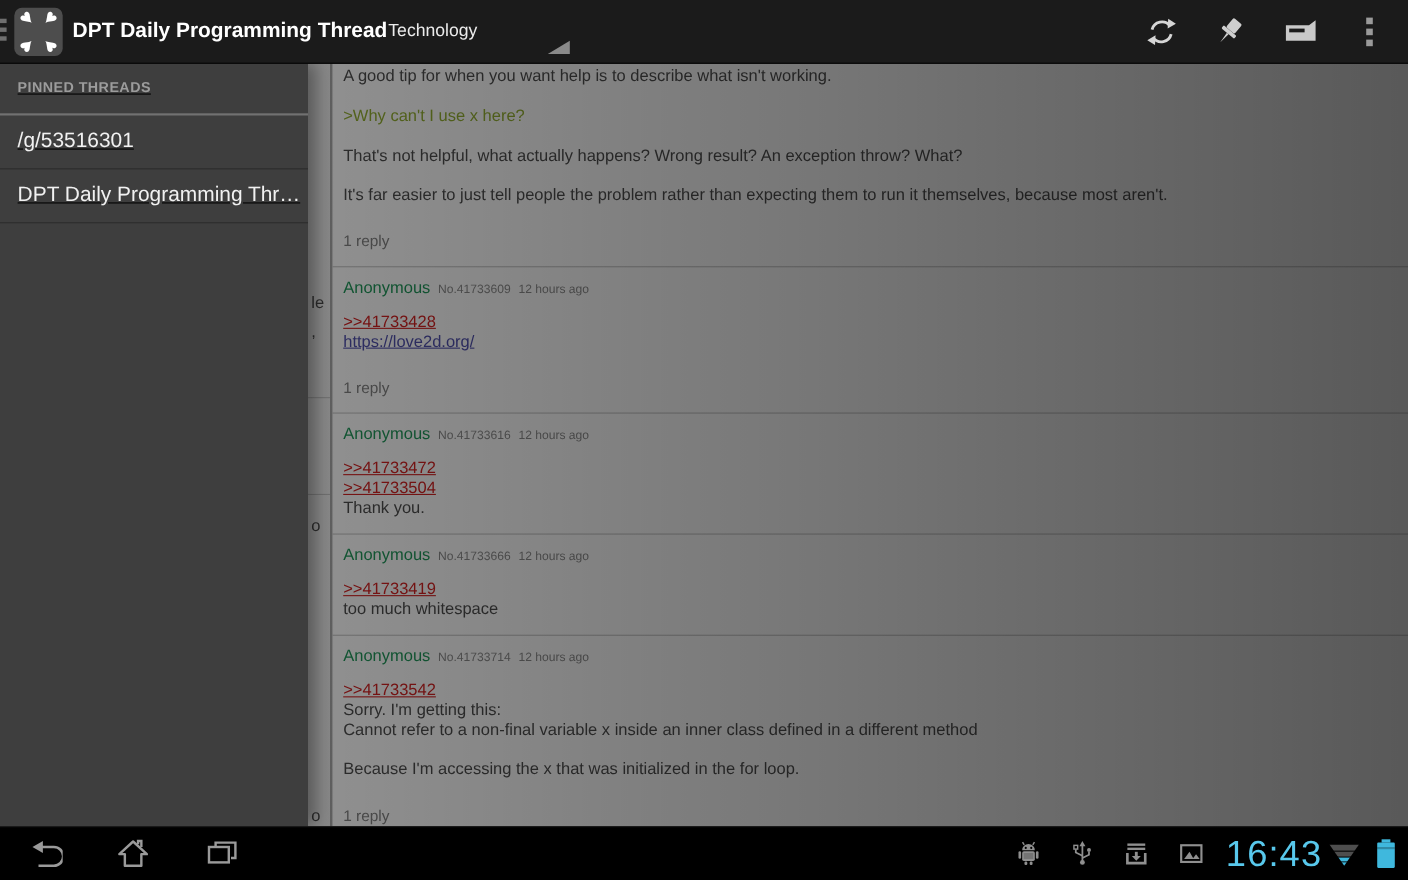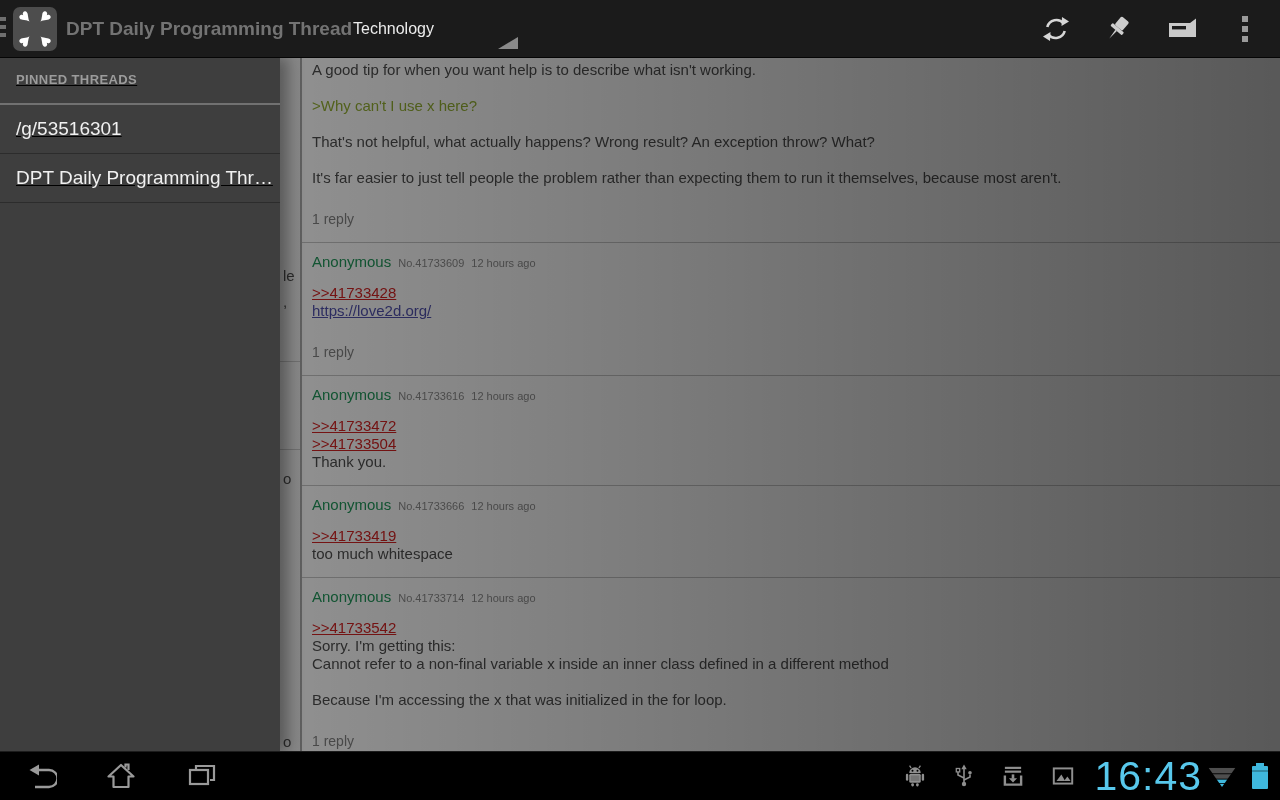--- a/index.html
+++ b/index.html
@@ -11,21 +11,21 @@
   
   .actionbar{position:absolute;left:0;top:0;width:1280px;height:57px;background:#1b1b1b;border-bottom:1px solid #050505;z-index:6;}
   .edge-bars{position:absolute;left:0;top:17px;width:6px;}
   .edge-bars div{width:6px;height:4px;background:#6f6f6f;margin-bottom:4px;}
   .app-icon{position:absolute;left:13px;top:7px;width:44px;height:44px;border-radius:7px;background:#4d4d4d;}
   .petal{position:absolute;width:20px;height:20px;line-height:20px;text-align:center;font-size:19px;color:#fff;}
   .petal.tl{left:2px;top:0;transform:rotate(-45deg);}
   .petal.tr{right:2px;top:0;transform:rotate(45deg);}
   .petal.bl{left:2px;bottom:0;transform:rotate(-135deg);}
   .petal.br{right:2px;bottom:0;transform:rotate(135deg);}
-  .bar-title{position:absolute;left:66px;top:0;height:57px;line-height:57px;color:#737373;font-size:19px;font-weight:bold;}
+  .bar-title{position:absolute;left:66px;top:0;height:57px;line-height:57px;color:#ffffff;font-size:19px;font-weight:bold;}
   .spinner{position:absolute;left:340px;top:0;width:180px;height:57px;cursor:pointer;text-align:right;}
   .spinner .label{position:absolute;left:13px;top:0;height:57px;line-height:57px;color:#ececec;font-size:16px;}
   .spinner .caret{position:absolute;right:2px;bottom:8px;width:0;height:0;border-left:20px solid transparent;border-bottom:12px solid #8a8a8a;}
   .bar-actions{position:absolute;right:4px;top:0;height:57px;display:flex;align-items:center;}
   .action-btn{width:63px;height:57px;display:flex;align-items:center;justify-content:center;cursor:pointer;}
   .dots div{width:6px;height:6px;background:#9a9a9a;margin:4px auto;}
   
   .left-strip{position:absolute;left:280px;top:57px;width:20px;height:695px;background:#dcdcdc;border-right:2px solid #9b9b9b;z-index:1;overflow:hidden;}
   .frag{position:absolute;left:3px;color:#474747;font-size:15px;}
   .strip-div{position:absolute;left:0;width:20px;height:1px;background:#b5b5b5;}
@@ -46,21 +46,21 @@
   
   .drawer{position:absolute;left:0;top:57px;width:280px;height:695px;background:#3e3e3e;z-index:4;box-shadow:8px 0 14px rgba(0,0,0,0.35);text-decoration:underline;}
   .drawer-header{height:46px;line-height:46px;padding-left:16px;color:#9c9c9c;font-size:13px;font-weight:bold;letter-spacing:0.4px;border-bottom:2px solid #717171;}
   .drawer-item{height:48px;line-height:48px;padding-left:16px;color:#f1f1f1;font-size:19px;border-bottom:1px solid #2c2c2c;white-space:nowrap;overflow:hidden;cursor:pointer;}
   
   .navbar{position:absolute;left:0;bottom:0;width:1280px;height:48px;background:#000;border-top:1px solid #1c1c1c;z-index:7;}
   .nav-left{position:absolute;left:16px;top:0;height:48px;display:flex;align-items:center;}
   .nav-btn{width:48px;height:48px;display:flex;align-items:center;justify-content:center;cursor:pointer;margin-right:33px;}
   .sys-tray{position:absolute;right:12px;top:0;height:48px;display:flex;align-items:center;cursor:pointer;}
   .sys-icon{margin-left:24px;display:flex;align-items:center;}
-  .clock{margin-left:18px;font-size:41px;color:#58c8ec;font-weight:300;letter-spacing:1px;line-height:48px;}
+  .clock{margin-left:18px;font-size:33px;color:#58c8ec;font-weight:300;letter-spacing:1px;line-height:48px;}
   .wifi{margin-left:5px;}
   .battery{margin-left:15px;width:16px;height:30px;position:relative;}
   .battery .cap{position:absolute;left:4px;top:2px;width:8px;height:3px;background:#3fb8dd;}
   .battery .body{position:absolute;left:0;top:5px;width:16px;height:23px;background:#3fb8dd;border-radius:1px;}
   .battery .lvl{position:absolute;left:0;top:9px;width:16px;height:2px;background:rgba(0,0,0,0.25);}
 </style>
 </head>
 <body>
 
 <div class="actionbar">

